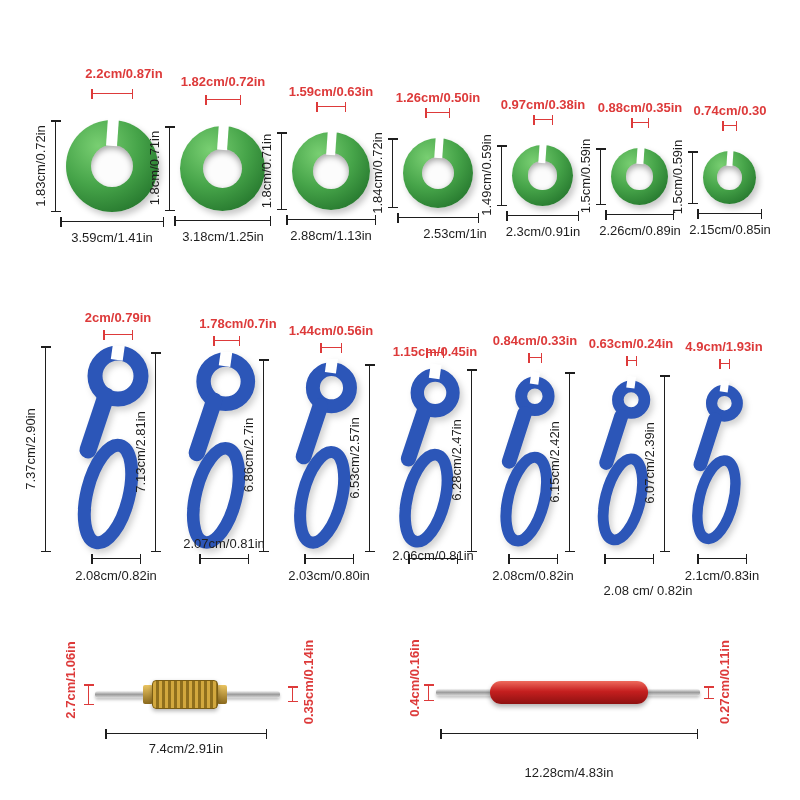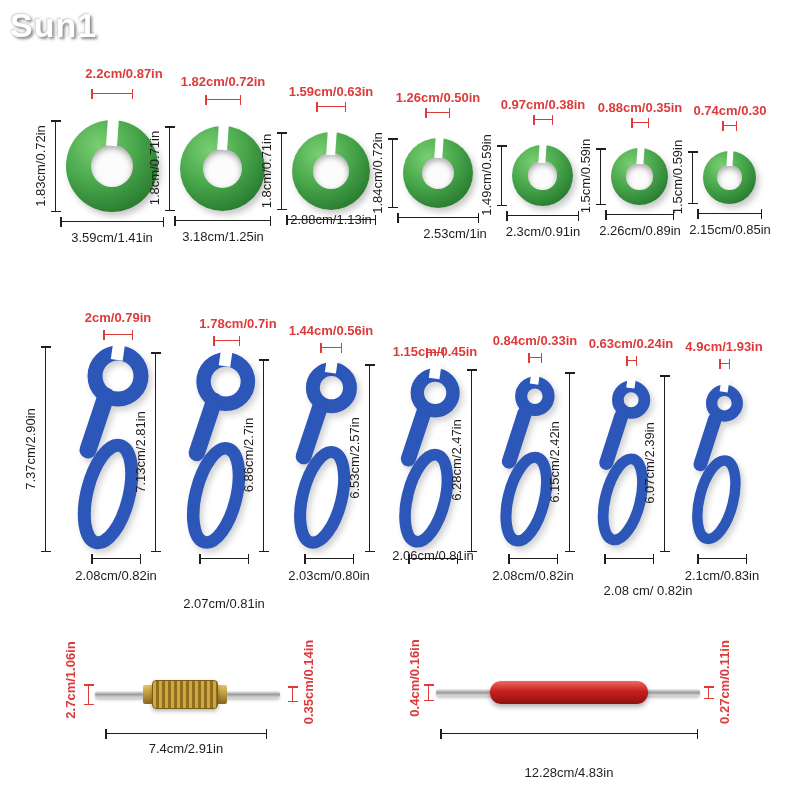--- a/index.html
+++ b/index.html
@@ -45,21 +45,20 @@
   .knurl { position:absolute; background:repeating-linear-gradient(90deg, #d2a83e 0 3px, #8f6f1d 3px 6px);
     border:1px solid #7a5d14; border-radius:4px; box-shadow:0 2px 4px rgba(0,0,0,.3); }
   .redhandle { position:absolute; background:linear-gradient(#ee6a5c, #c51f1f 45%, #8e1111);
     border-radius:11px; box-shadow:0 3px 5px rgba(0,0,0,.3); }
 </style>
 </head>
 <body>
 
 <div id="canvas">
 
-  <div id="watermark">Sun1</div>
 
   <div class="hlabel red" style="left:124px; top:66px">2.2cm/0.87in</div>
   <div class="hline red" style="left:91px; top:93px; width:42px"></div>
   <div class="vlabel blk" style="left:40px; top:166px">1.83cm/0.72in</div>
   <div class="vline blk" style="left:55px; top:120px; height:92px"></div>
   <div class="clip" style="left:66px; top:120px; width:92px; height:92px"></div>
   <div class="hline blk" style="left:60px; top:221px; width:104px"></div>
   <div class="hlabel blk" style="left:112px; top:230px">3.59cm/1.41in</div>
 
   <div class="hlabel red" style="left:223px; top:74px">1.82cm/0.72in</div>
@@ -69,21 +68,21 @@
   <div class="clip" style="left:180px; top:126px; width:85px; height:85px"></div>
   <div class="hline blk" style="left:174px; top:220px; width:97px"></div>
   <div class="hlabel blk" style="left:223px; top:229px">3.18cm/1.25in</div>
 
   <div class="hlabel red" style="left:331px; top:84px">1.59cm/0.63in</div>
   <div class="hline red" style="left:316px; top:106px; width:30px"></div>
   <div class="vlabel blk" style="left:266px; top:171px">1.8cm/0.71in</div>
   <div class="vline blk" style="left:281px; top:132px; height:78px"></div>
   <div class="clip" style="left:292px; top:132px; width:78px; height:78px"></div>
   <div class="hline blk" style="left:286px; top:219px; width:90px"></div>
-  <div class="hlabel blk" style="left:331px; top:212px">2.88cm/1.13in</div>
+  <div class="hlabel blk" style="left:331px; top:228px">2.88cm/1.13in</div>
 
   <div class="hlabel red" style="left:438px; top:90px">1.26cm/0.50in</div>
   <div class="hline red" style="left:425px; top:112px; width:25px"></div>
   <div class="vlabel blk" style="left:377px; top:173px">1.84cm/0.72in</div>
   <div class="vline blk" style="left:392px; top:138px; height:70px"></div>
   <div class="clip" style="left:403px; top:138px; width:70px; height:70px"></div>
   <div class="hline blk" style="left:397px; top:217px; width:82px"></div>
   <div class="hlabel blk" style="left:455px; top:226px">2.53cm/1in</div>
 
   <div class="hlabel red" style="left:543px; top:97px">0.97cm/0.38in</div>
@@ -127,21 +126,21 @@
   <div class="hline red" style="left:213px; top:340px; width:27px"></div>
   <div class="vlabel blk" style="left:140px; top:452px">7.13cm/2.81in</div>
   <div class="vline blk" style="left:155px; top:352px; height:200px"></div>
   <svg class="btool" style="left:164px; top:352px" width="108" height="200" viewBox="0 0 112 206">
     <circle cx="64" cy="30" r="23" fill="none" stroke="#2c56b8" stroke-width="15"></circle>
     <rect x="58" y="-4" width="12" height="18" fill="#ffffff" transform="rotate(8 64 5)"></rect>
     <line x1="52" y1="50" x2="34" y2="104" stroke="#2c56b8" stroke-width="17" stroke-linecap="round"></line>
     <ellipse cx="54" cy="148" rx="21" ry="50" fill="none" stroke="#2c56b8" stroke-width="13" transform="rotate(14 54 148)"></ellipse>
   </svg>
   <div class="hline blk" style="left:199px; top:558px; width:50px"></div>
-  <div class="hlabel blk" style="left:224px; top:596px">2.07cm/0.81in</div>
+  <div class="hlabel blk" style="left:224px; top:536px">2.07cm/0.81in</div>
 
   <div class="hlabel red" style="left:331px; top:323px">1.44cm/0.56in</div>
   <div class="hline red" style="left:320px; top:347px; width:22px"></div>
   <div class="vlabel blk" style="left:248px; top:455px">6.86cm/2.7in</div>
   <div class="vline blk" style="left:263px; top:359px; height:193px"></div>
   <svg class="btool" style="left:272px; top:359px" width="104" height="193" viewBox="0 0 112 206">
     <circle cx="64" cy="30" r="20" fill="none" stroke="#2c56b8" stroke-width="15"></circle>
     <rect x="58" y="-2" width="12" height="16" fill="#ffffff" transform="rotate(8 64 6)"></rect>
     <line x1="52" y1="50" x2="34" y2="104" stroke="#2c56b8" stroke-width="17" stroke-linecap="round"></line>
     <ellipse cx="54" cy="148" rx="21" ry="50" fill="none" stroke="#2c56b8" stroke-width="13" transform="rotate(14 54 148)"></ellipse>

